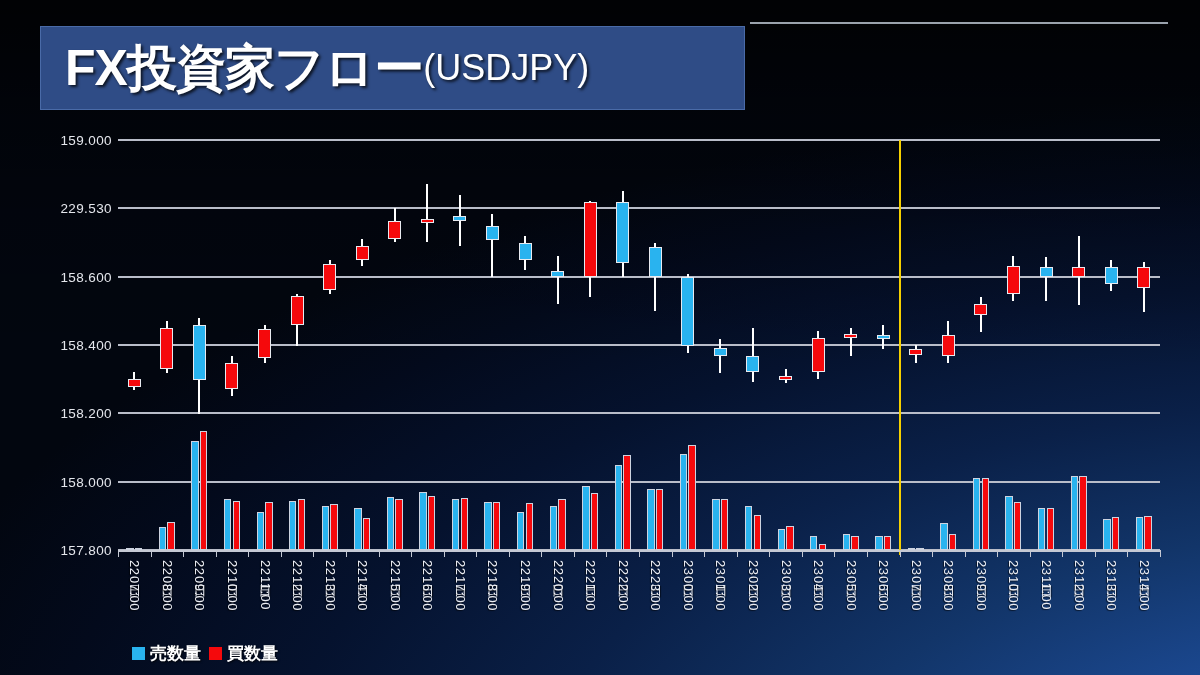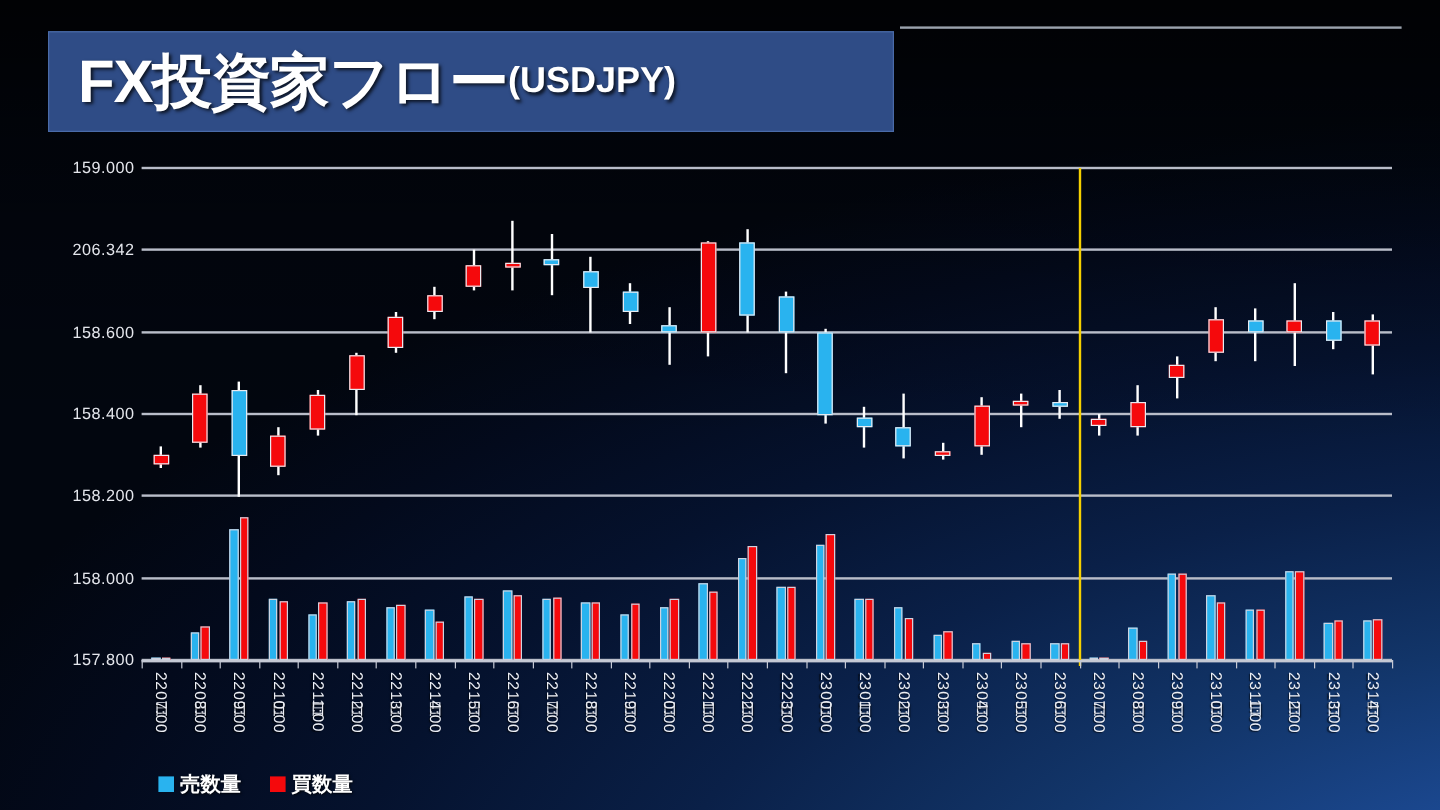--- a/index.html
+++ b/index.html
@@ -26,21 +26,21 @@
     border:1px solid #4a6ba8;
     display:flex; align-items:center; padding-left:24px;
     z-index:5;
   }
   #title-text{
     color:#fff; font-weight:bold; font-size:50px; letter-spacing:-1px;
     text-shadow:2px 2px 3px rgba(0,0,0,.75);
     white-space:nowrap;
   }
   #title-sub{
-    color:#fff; font-weight:bold; font-size:30px;
+    color:#fff; font-weight:normal; font-size:36px;
     text-shadow:2px 2px 3px rgba(0,0,0,.75);
   }
   
   #info-table{
     position:absolute; left:750px; top:22px; z-index:6;
     display:flex; border:1px solid #9aa2ad;
   }
   .info-col{ width:208px; }
   .info-col + .info-col{ border-left:1px solid #9aa2ad; }
   .info-head{
@@ -96,21 +96,21 @@
   .xlabel{
     position:absolute; top:420px;
     writing-mode:vertical-rl;
     color:#eceef4; font-size:13px; letter-spacing:.5px;
     white-space:nowrap; transform:translateX(-50%);
     text-shadow:1px 1px 1px rgba(0,0,0,.6);
   }
   
   #legend{
     position:absolute; left:132px; top:642px; z-index:6;
-    display:flex; align-items:center; gap:24px;
+    display:flex; align-items:center; gap:8px;
   }
   .lg-item{ display:flex; align-items:center; gap:5px; }
   .lg-sw{ width:13px; height:13px; display:inline-block; }
   .lg-tx{ color:#fff; font-size:17px; font-weight:bold;
           text-shadow:1px 1px 2px rgba(0,0,0,.8); }
 </style>
 </head>
 <body>
 
 <div id="bg"></div>
@@ -124,21 +124,21 @@
 <div id="info-table">
   <div class="info-col">
   </div>
   <div class="info-col">
   </div>
 </div>
 
 <div id="chart">
   <div id="ylabels">
       <div class="ytick" style="top: 0px;">159.000</div>
-      <div class="ytick" style="top: 68.3333px;">206.342</div>
+      <div class="ytick" style="top: 68.3333px;">229.530</div>
       <div class="ytick" style="top: 136.667px;">158.600</div>
       <div class="ytick" style="top: 205px;">158.400</div>
       <div class="ytick" style="top: 273.333px;">158.200</div>
       <div class="ytick" style="top: 341.667px;">158.000</div>
       <div class="ytick" style="top: 410px;">157.800</div>
     </div>
   <div id="plot">
       <div class="gridline" style="top: -1px;"></div>
       <div class="gridline" style="top: 67.3333px;"></div>
       <div class="gridline" style="top: 135.667px;"></div>

